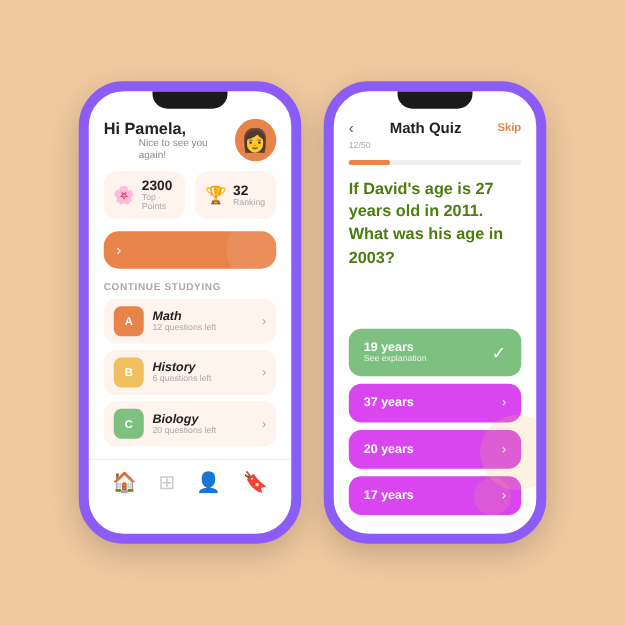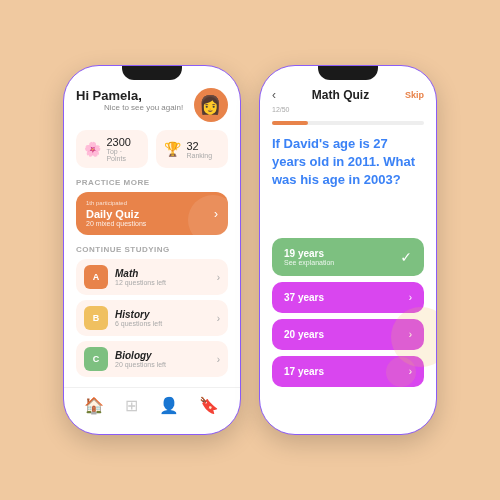--- a/index.html
+++ b/index.html
@@ -15,21 +15,21 @@
     }
     .phones-container {
       display: flex;
       gap: 18px;
       align-items: center;
     }
     
     .phone {
       background: #fff;
       border-radius: 36px;
-      border: 1px solid #8b5cf6;
+      border: 8px solid #8b5cf6;
       position: relative;
       overflow: hidden;
       box-shadow: 0 8px 24px rgba(0,0,0,0.18);
     }
     .phone-left {
       width: 178px;
       height: 370px;
     }
     .phone-right {
       width: 178px;
@@ -90,21 +90,21 @@
       padding: 6px 8px;
       display: flex;
       align-items: center;
       gap: 5px;
     }
     .stat-icon {
       font-size: 14px;
     }
     .stat-value {
       font-size: 11px;
-      font-weight: 400;
+      font-weight: 700;
       color: #222;
     }
     .stat-label {
       font-size: 7px;
       color: #aaa;
     }
     .section-label {
       font-size: 8px;
       font-weight: 700;
       color: #aaa;
@@ -225,21 +225,21 @@
       border-radius: 4px;
     }
     .progress-label {
       font-size: 7px;
       color: #aaa;
       margin-bottom: 8px;
     }
     .question-text {
       font-size: 13px;
       font-weight: 700;
-      color: #3b82f6;
+      color: #4d7c0f;
       line-height: 1.4;
       margin-bottom: 14px;
     }
     .answer-options { display: flex; flex-direction: column; gap: 6px; margin-top: 48px; }
     .answer-btn {
       border-radius: 10px;
       padding: 10px 12px;
       display: flex;
       align-items: center;
       justify-content: space-between;
@@ -309,27 +309,21 @@
         </div>
         <div class="stat-box">
           <span class="stat-icon">🏆</span>
           <div>
             <div class="stat-value">32</div>
             <div class="stat-label">Ranking</div>
           </div>
         </div>
       </div>
 
-      <div class="section-label">PRACTICE MORE</div>
       <div class="daily-quiz-card">
-        <div class="daily-quiz-info">
-          <div class="participated">1th participated</div>
-          <div class="daily-quiz-title">Daily Quiz</div>
-          <div class="daily-quiz-sub">20 mixed questions</div>
-        </div>
         <span class="quiz-arrow">›</span>
       </div>
 
       <div class="section-label">CONTINUE STUDYING</div>
       <div class="subject-list">
         <div class="subject-item">
           <div class="subject-left">
             <div class="subject-icon icon-math">
                 <span>A</span>
               </div>

